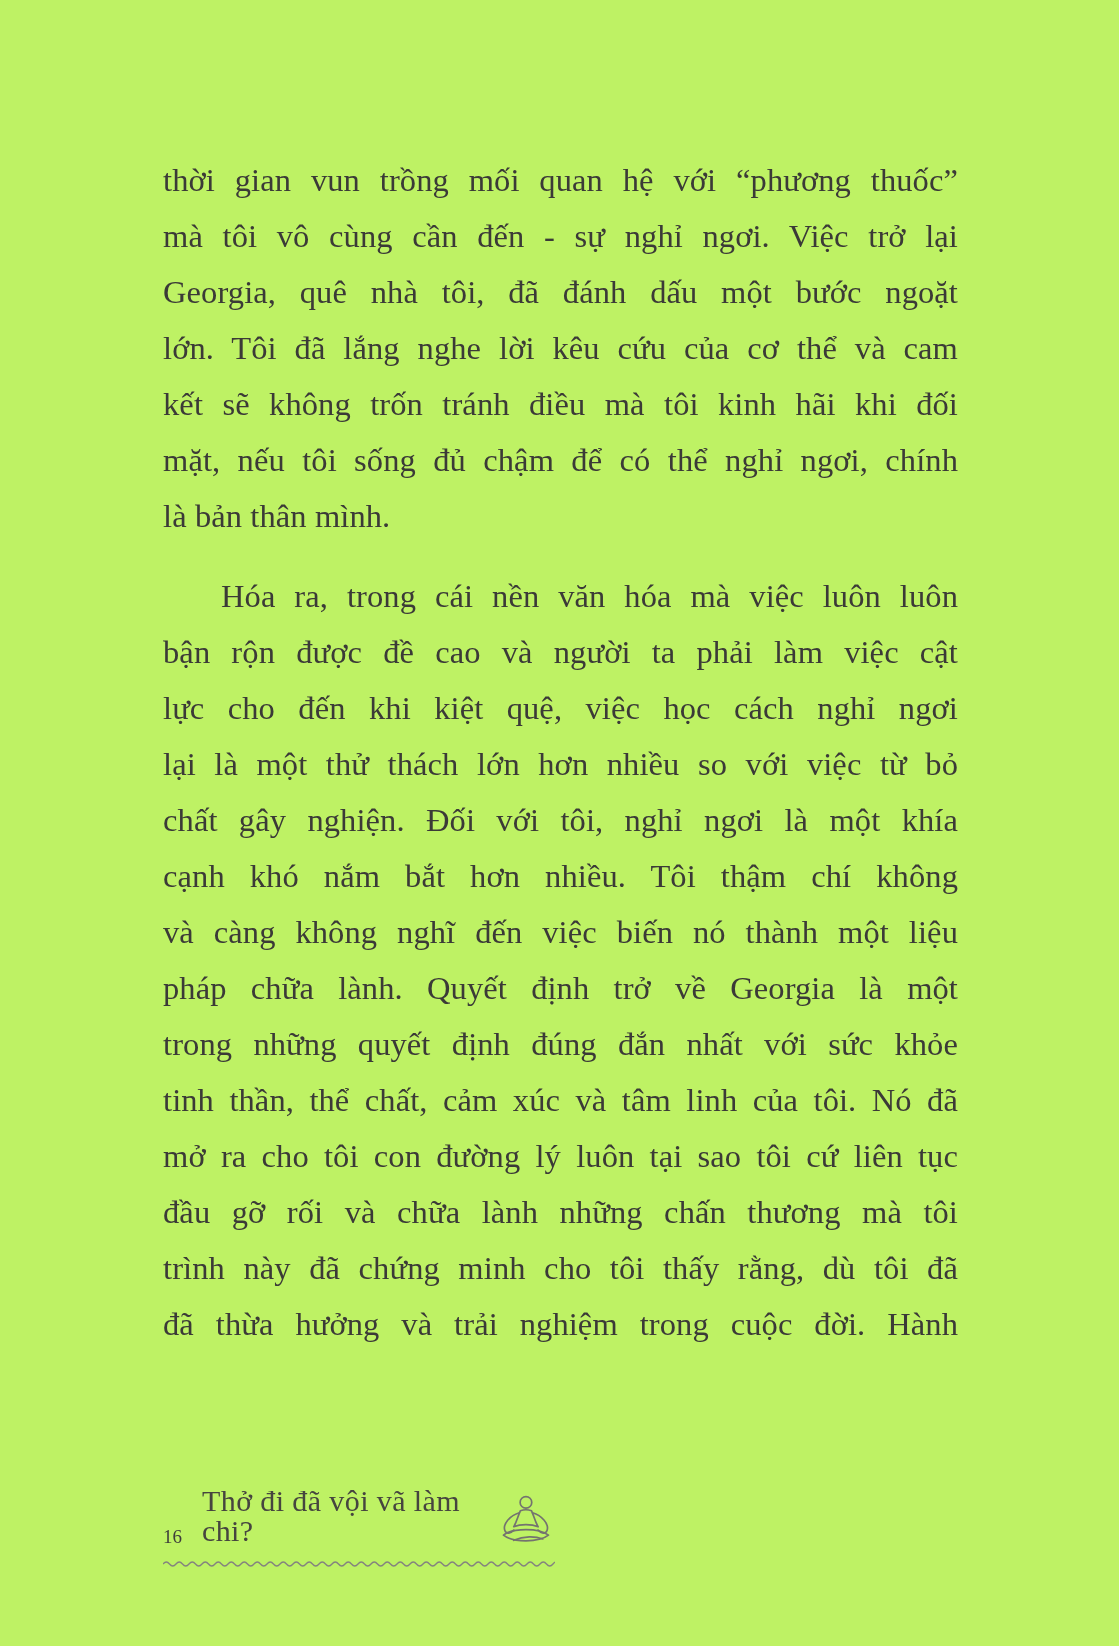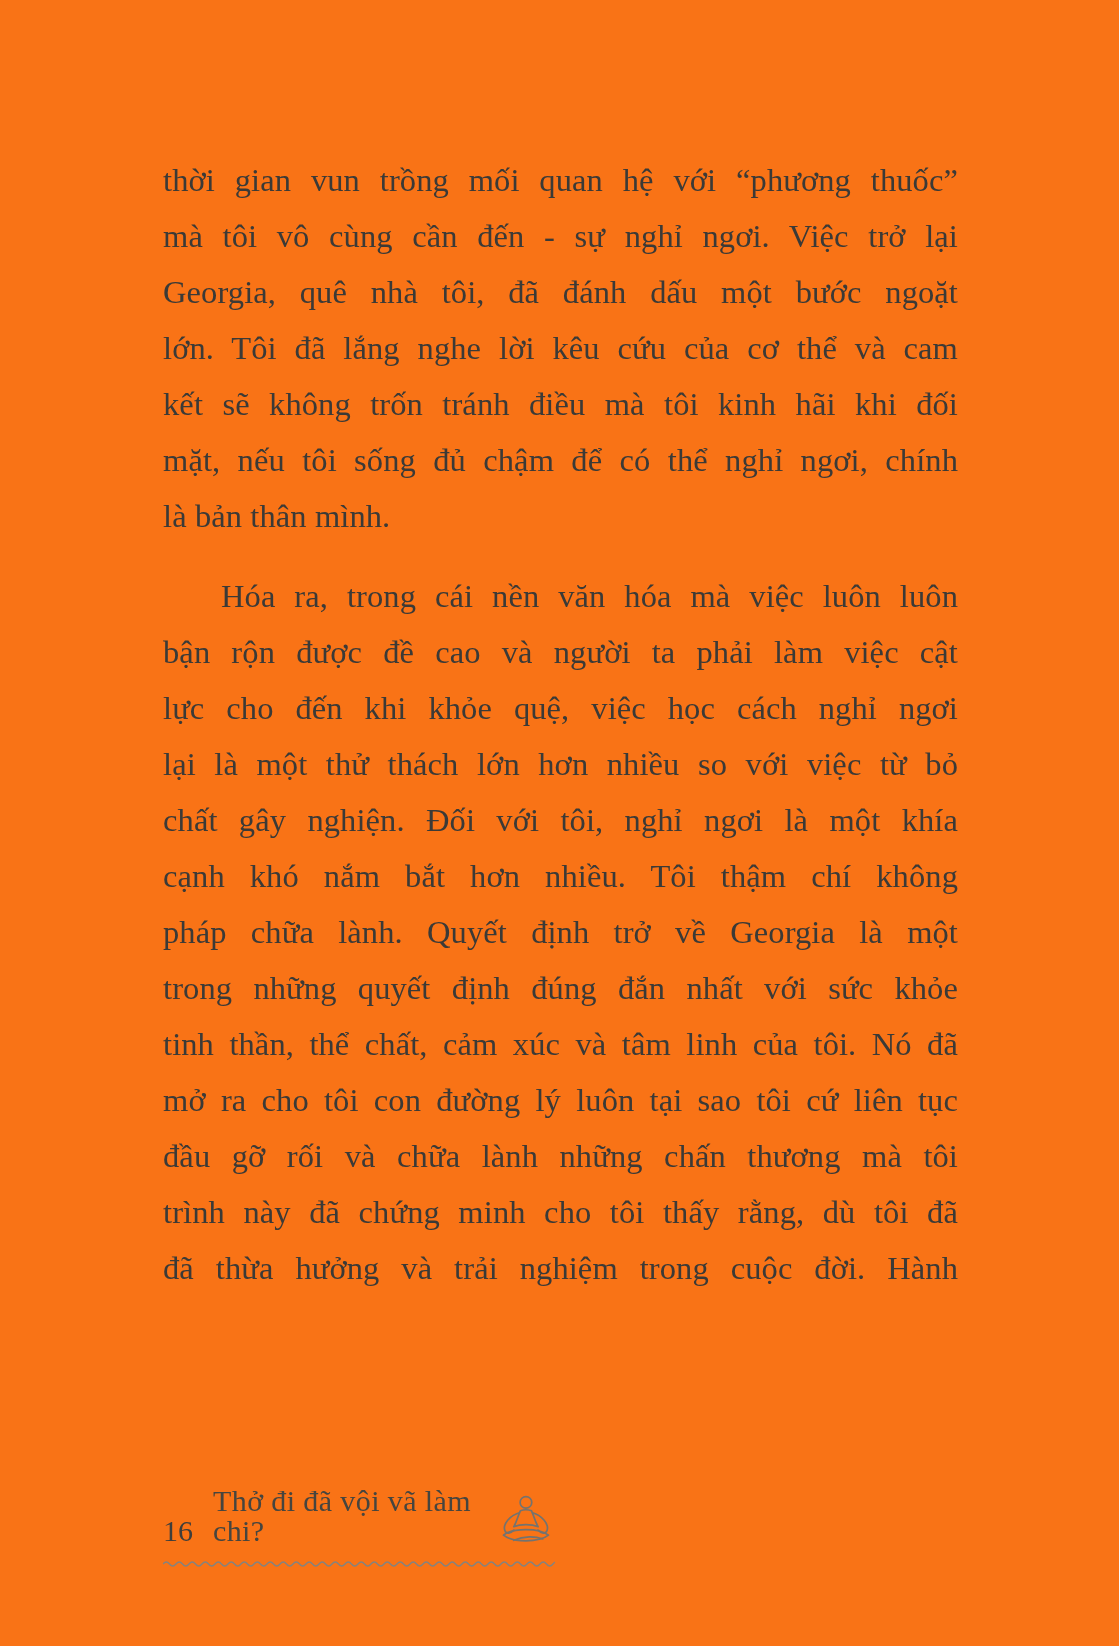--- a/index.html
+++ b/index.html
@@ -10,21 +10,21 @@
   body {
     width: 1119px;
     height: 1646px;
     position: relative;
     font-family: "Liberation Serif", "DejaVu Serif", serif;
     overflow: hidden;
   }
   .page {
     position: absolute;
     inset: 0;
-    background: #f97316;
+    background: #bef264;
   }
   .text-block {
     position: absolute;
     left: 163px;
     top: 152px;
     width: 795px;
     color: #3b3a37;
   }
   .para {
     margin: 0 0 24px 0;
@@ -49,21 +49,21 @@
     left: 163px;
     top: 1494px;
     width: 392px;
   }
   .footer-line {
     display: flex;
     align-items: flex-end;
     height: 58px;
   }
   .page-number {
-    font-size: 30px;
+    font-size: 19px;
     color: #3f3e3b;
     line-height: 1;
     padding-bottom: 6px;
   }
   .running-title {
     font-size: 30px;
     color: #46453f;
     line-height: 1;
     margin-left: 20px;
     padding-bottom: 6px;
@@ -92,24 +92,25 @@
         <div class="line">mà tôi vô cùng cần đến - sự nghỉ ngơi. Việc trở lại</div>
         <div class="line">Georgia, quê nhà tôi, đã đánh dấu một bước ngoặt</div>
         <div class="line">lớn. Tôi đã lắng nghe lời kêu cứu của cơ thể và cam</div>
         <div class="line">kết sẽ không trốn tránh điều mà tôi kinh hãi khi đối</div>
         <div class="line">mặt, nếu tôi sống đủ chậm để có thể nghỉ ngơi, chính</div>
         <div class="line lastfree">là bản thân mình.</div>
       </div>
       <div class="para">
         <div class="line indent">Hóa ra, trong cái nền văn hóa mà việc luôn luôn</div>
         <div class="line">bận rộn được đề cao và người ta phải làm việc cật</div>
-        <div class="line">lực cho đến khi khỏe quệ, việc học cách nghỉ ngơi</div>
+        <div class="line">lực cho đến khi kiệt quệ, việc học cách nghỉ ngơi</div>
         <div class="line">lại là một thử thách lớn hơn nhiều so với việc từ bỏ</div>
         <div class="line">chất gây nghiện. Đối với tôi, nghỉ ngơi là một khía</div>
         <div class="line">cạnh khó nắm bắt hơn nhiều. Tôi thậm chí không</div>
+        <div class="line">và càng không nghĩ đến việc biến nó thành một liệu</div>
         <div class="line">pháp chữa lành. Quyết định trở về Georgia là một</div>
         <div class="line">trong những quyết định đúng đắn nhất với sức khỏe</div>
         <div class="line">tinh thần, thể chất, cảm xúc và tâm linh của tôi. Nó đã</div>
         <div class="line">mở ra cho tôi con đường lý luôn tại sao tôi cứ liên tục</div>
         <div class="line">đầu gỡ rối và chữa lành những chấn thương mà tôi</div>
         <div class="line">trình này đã chứng minh cho tôi thấy rằng, dù tôi đã</div>
         <div class="line">đã thừa hưởng và trải nghiệm trong cuộc đời. Hành</div>
       </div>
     </main>
 

